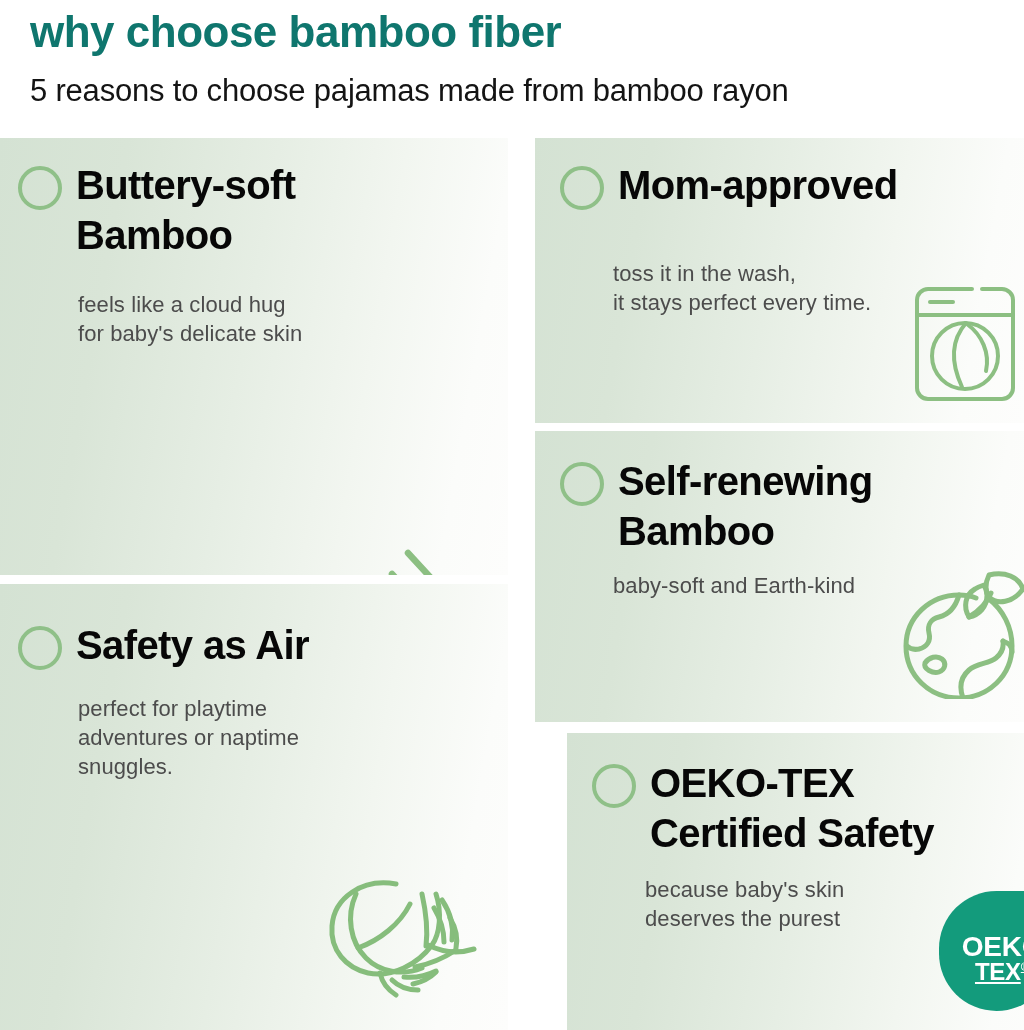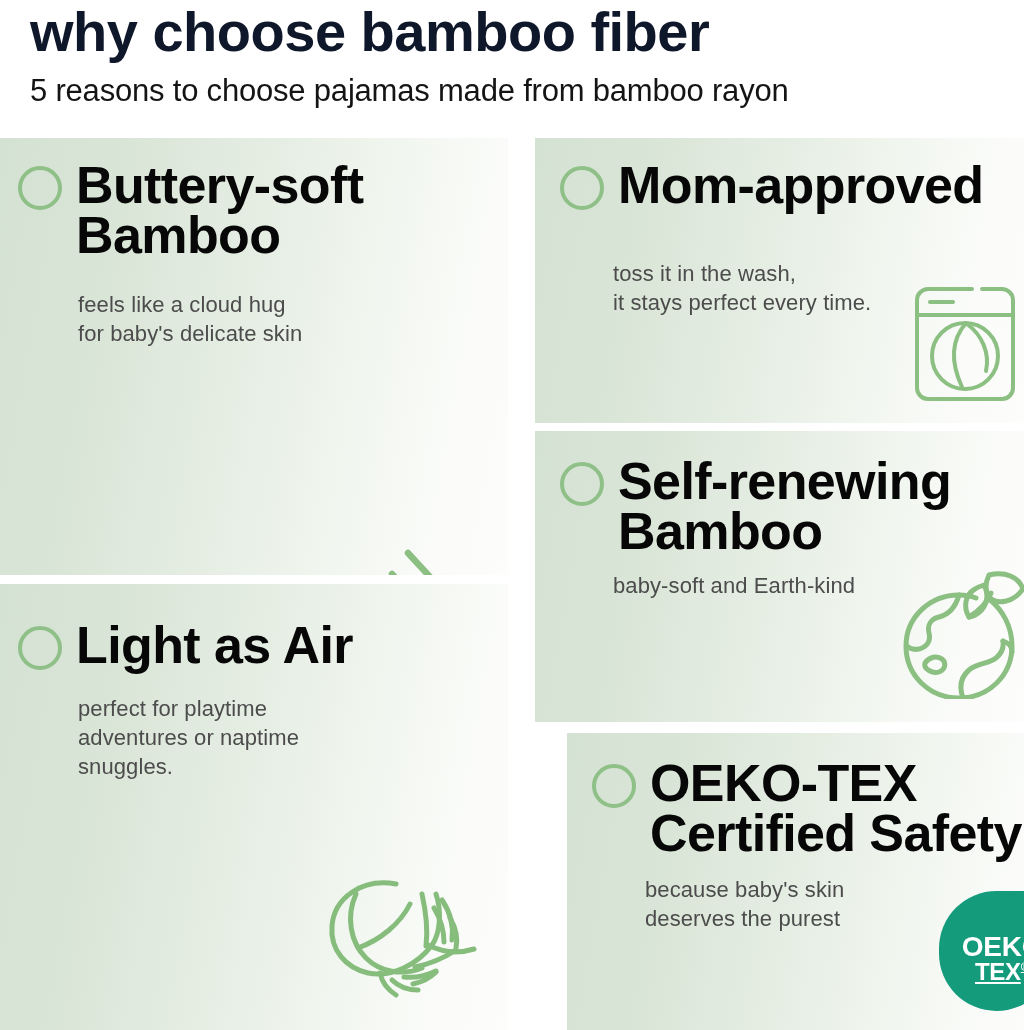--- a/index.html
+++ b/index.html
@@ -23,23 +23,23 @@
   .header {
     position: absolute;
     left: 0;
     top: 0;
     width: 1024px;
     height: 135px;
     padding-left: 30px;
     padding-top: 2px;
   }
   .header-title {
-    font-size: 56px;
-    font-weight: 700;
-    color: #0f172a;
+    font-size: 44px;
+    font-weight: 700;
+    color: #0f766e;
     letter-spacing: -0.5px;
     line-height: 60px;
     white-space: nowrap;
   }
   .header-subtitle {
     font-size: 31px;
     font-weight: 400;
     color: #141414;
     line-height: 40px;
     letter-spacing: -0.2px;
@@ -70,21 +70,21 @@
   .ring {
     flex: 0 0 auto;
     width: 44px;
     height: 44px;
     border: 4px solid #8fc088;
     border-radius: 50%;
     margin-top: 6px;
   }
 
   .card-title {
-    font-size: 52px;
+    font-size: 40px;
     font-weight: 700;
     color: #070707;
     line-height: 50px;
     letter-spacing: -0.6px;
     white-space: pre-line;
   }
 
   .card-body {
     position: absolute;
     font-size: 22px;
@@ -188,21 +188,21 @@
           <path d="M8 111 C32 133 58 140 82 128 C104 117 116 100 136 97 C145 96 152 98 158 101"></path>
         </svg>
       </div>
     </div>
   </div>
 
   <div class="card" id="card-light">
     <div class="card-inner">
       <div class="title-row">
         <div class="ring"></div>
-        <div class="card-title">Light as Air</div>
+        <div class="card-title">Safety as Air</div>
       </div>
       <div class="card-body">perfect for playtime
 adventures or naptime
 snuggles.</div>
       <div class="icon-wrap">
         <svg width="190" height="150" viewBox="0 0 190 150" fill="none" stroke="#86bd7c" stroke-width="5" stroke-linecap="round" stroke-linejoin="round">
           <path d="M78 12 C44 6 16 26 14 54 C12 78 28 96 50 101 C74 106 100 92 114 73 C122 62 124 40 118 22"></path>
           <path d="M38 22 C28 44 32 70 48 86 C62 100 84 104 104 96"></path>
           <path d="M40 76 C62 68 82 52 92 32"></path>
           <path d="M104 22 C108 40 110 58 108 74"></path>

